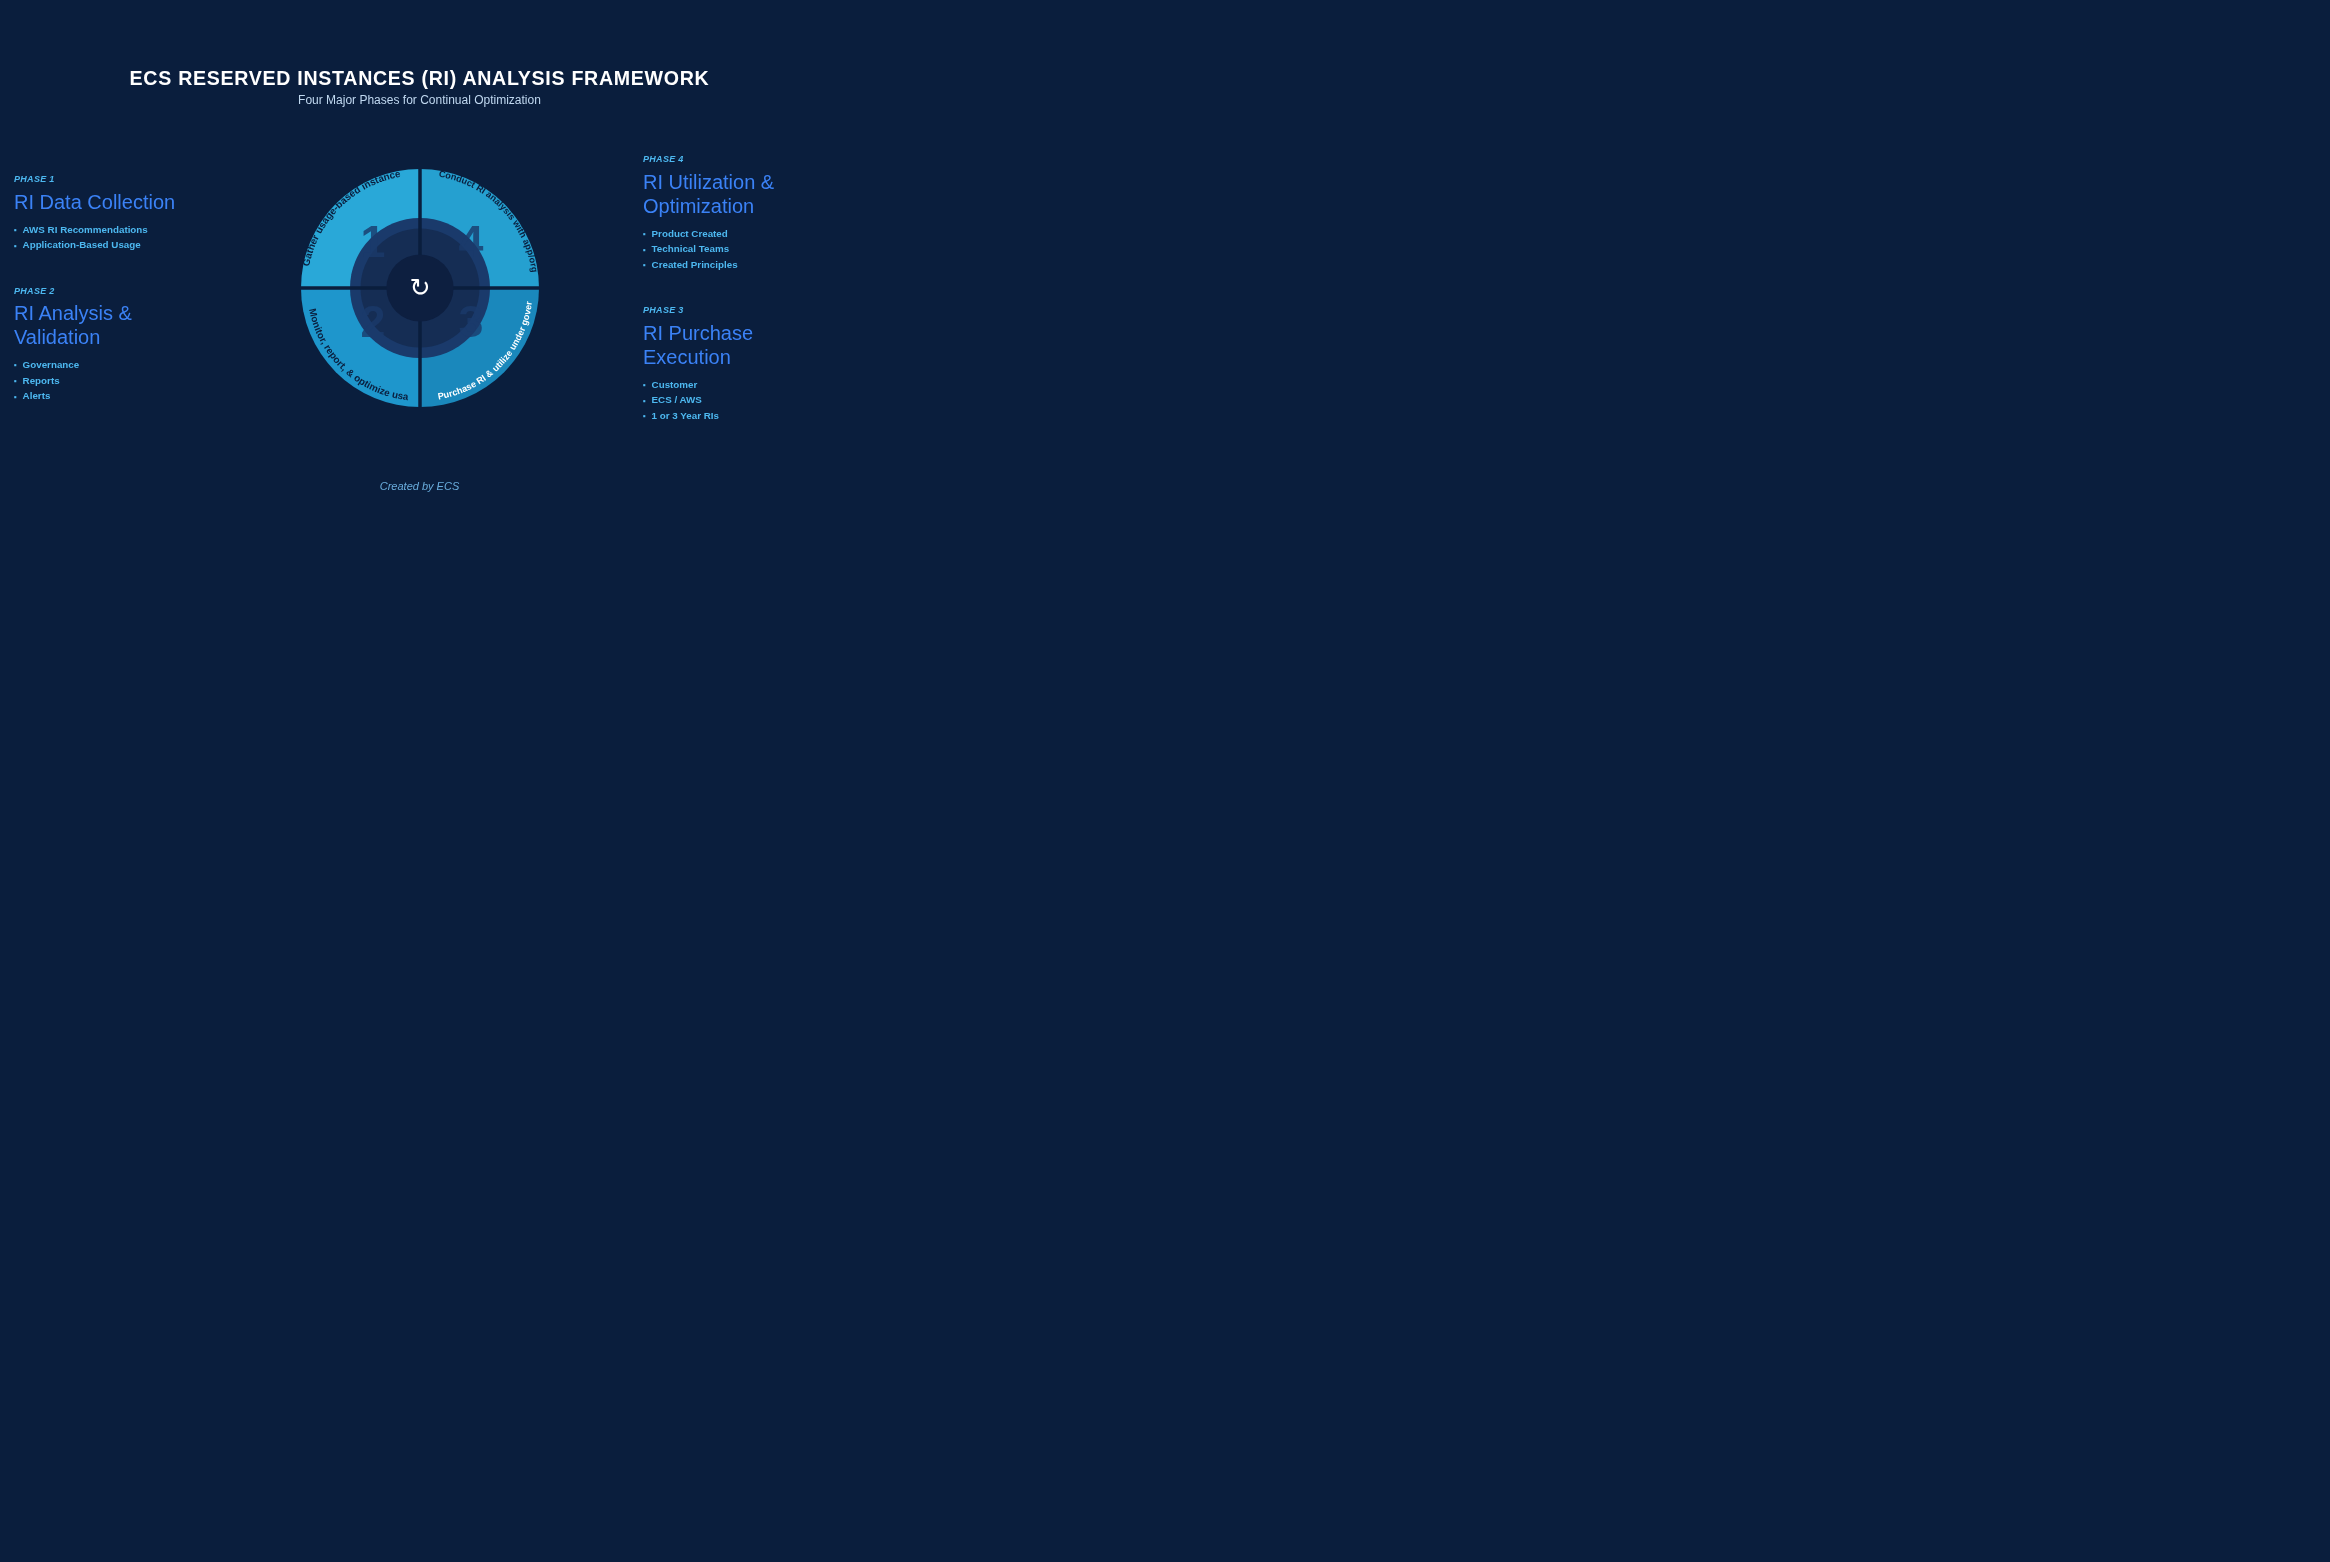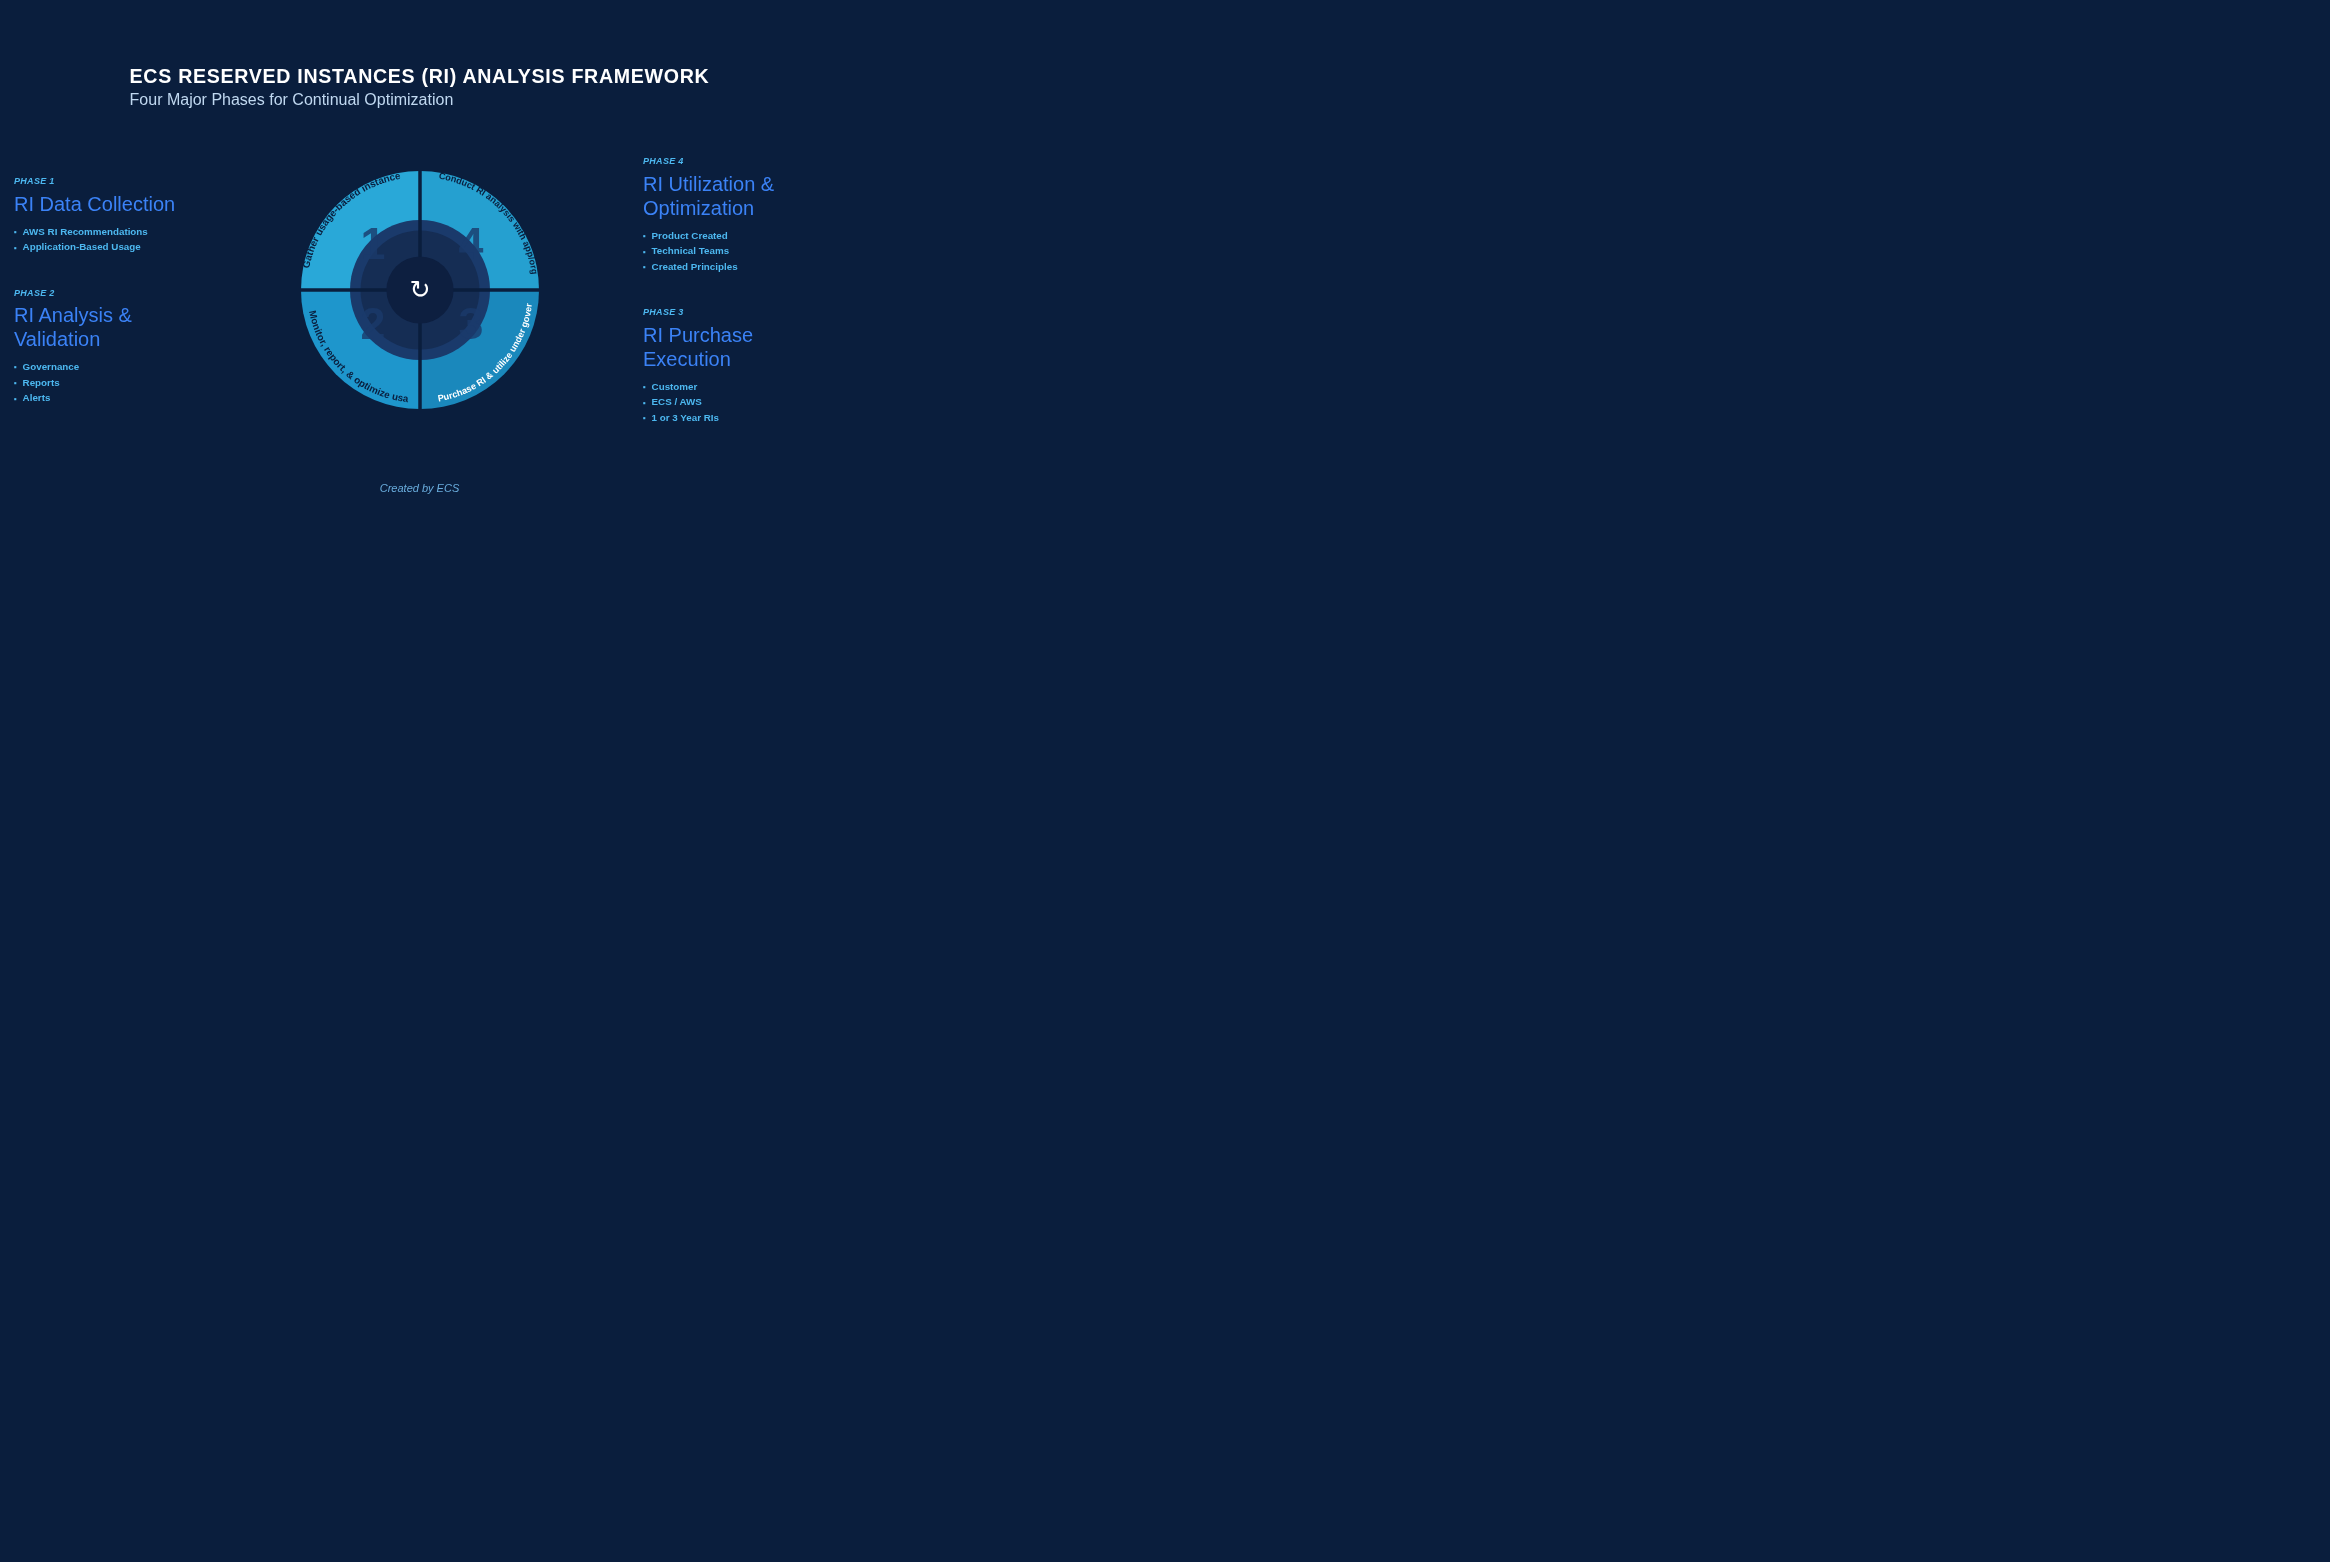--- a/index.html
+++ b/index.html
@@ -19,33 +19,33 @@
       width: 100%;
       max-width: 811px;
       display: flex;
       flex-direction: column;
       align-items: center;
       gap: 0;
     }
 
     
     .header {
-      text-align: left;
+      text-align: center;
       margin-bottom: 6px;
     }
     .header-title {
       color: #ffffff;
       font-size: 19.6px;
       font-weight: 900;
       letter-spacing: 0.7px;
       text-transform: uppercase;
     }
     .header-subtitle {
       color: #c0d8f0;
-      font-size: 16px;
+      font-size: 12px;
       font-weight: 400;
       margin-top: 2.8px;
     }
 
     
     .main-layout {
       display: flex;
       align-items: center;
       justify-content: center;
       gap: 0;

